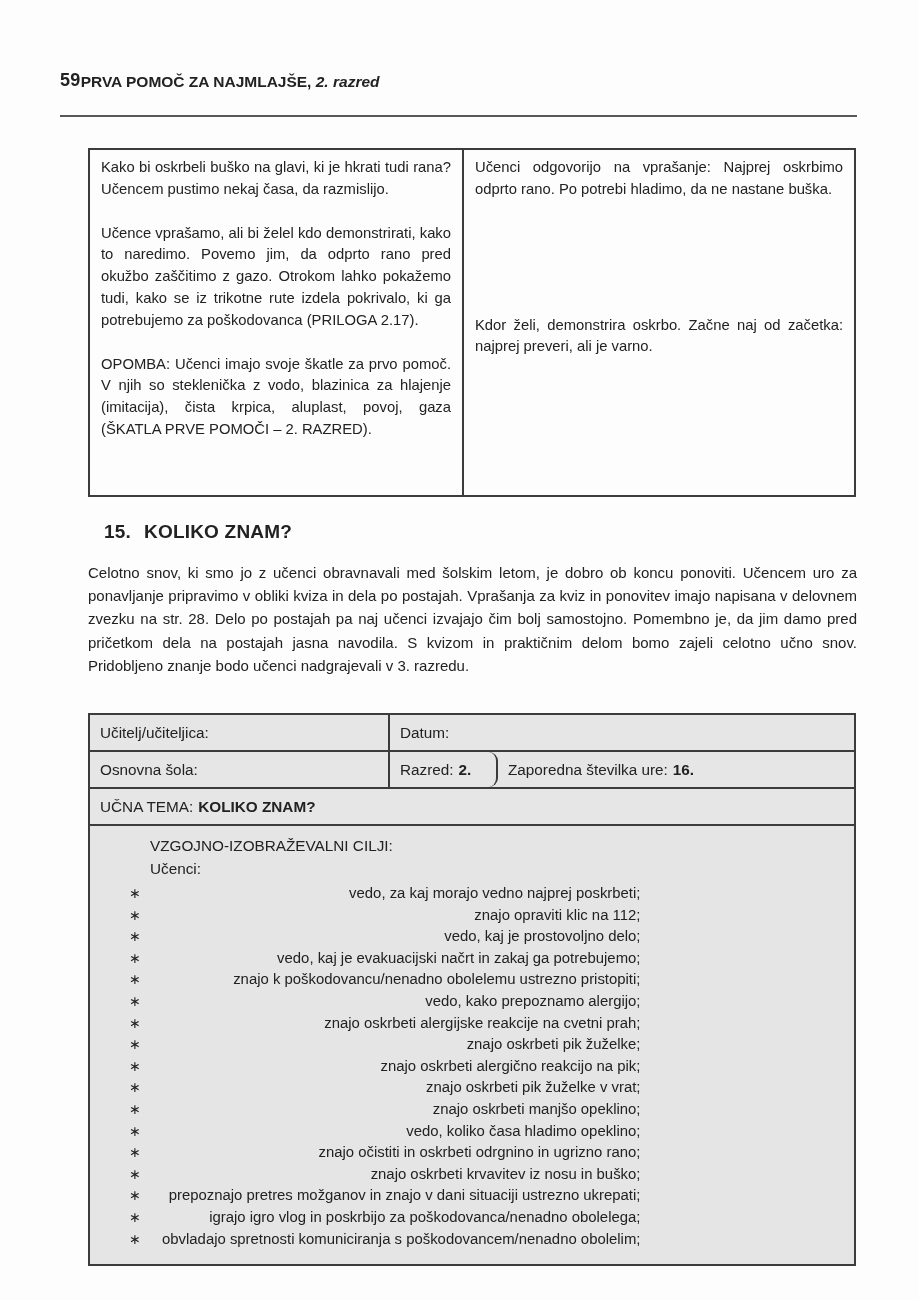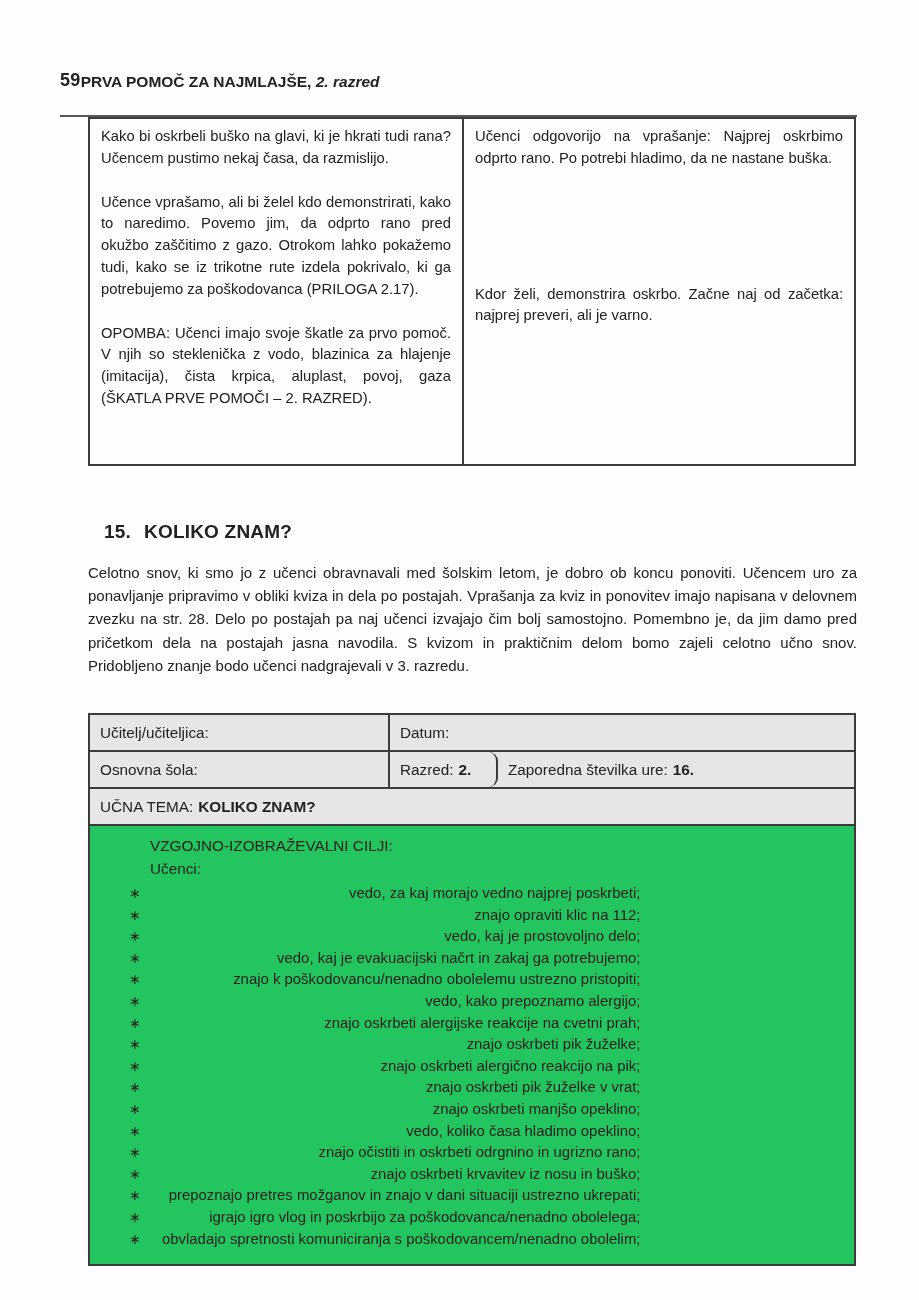--- a/index.html
+++ b/index.html
@@ -24,21 +24,21 @@
     border-bottom: 2.5px solid #585858;
     padding-bottom: 24px;
   }
   .page-num { font-size: 18px; font-weight: bold; letter-spacing: .3px; }
   .header-title { font-size: 15.5px; font-weight: bold; }
   .header-title .it { font-style: italic; }
 
   
   .table1 {
     position: absolute;
-    left: 88px; top: 117px;
+    left: 88px; top: 148px;
     width: 768px; height: 349px;
     border: 2px solid #3c3c3c;
     box-sizing: border-box;
     display: flex;
     background: #fdfdfd;
   }
   .table1 .cell {
     box-sizing: border-box;
     padding: 7px 11px;
     font-size: 14.8px;
@@ -69,21 +69,21 @@
   }
 
   
   .table2 {
     position: absolute;
     left: 88px; top: 713px;
     width: 768px;
     border: 2px solid #3c3c3c;
     box-sizing: border-box;
     font-size: 15.3px;
-    background: #22c55e;
+    background: #e5e5e5;
   }
   .t2-row { display: flex; border-bottom: 2px solid #3c3c3c; }
   .t2-row.gray { background: #e6e6e6; }
   .t2-row:last-child { border-bottom: none; }
   .t2-cell {
     box-sizing: border-box;
     padding: 7px 10px;
     min-height: 35px;
     display: flex;
     align-items: center;

